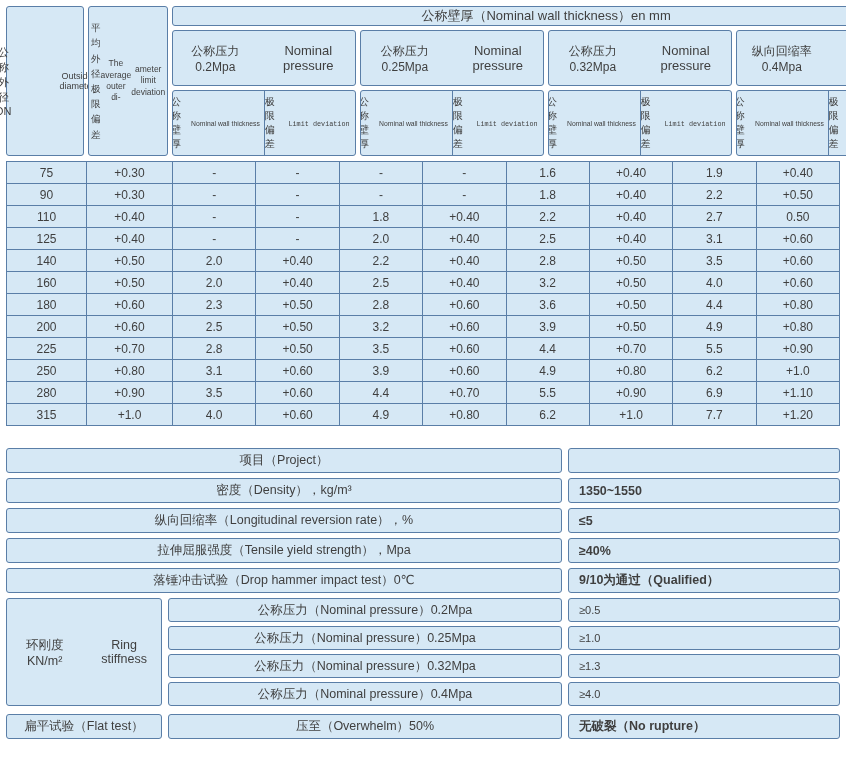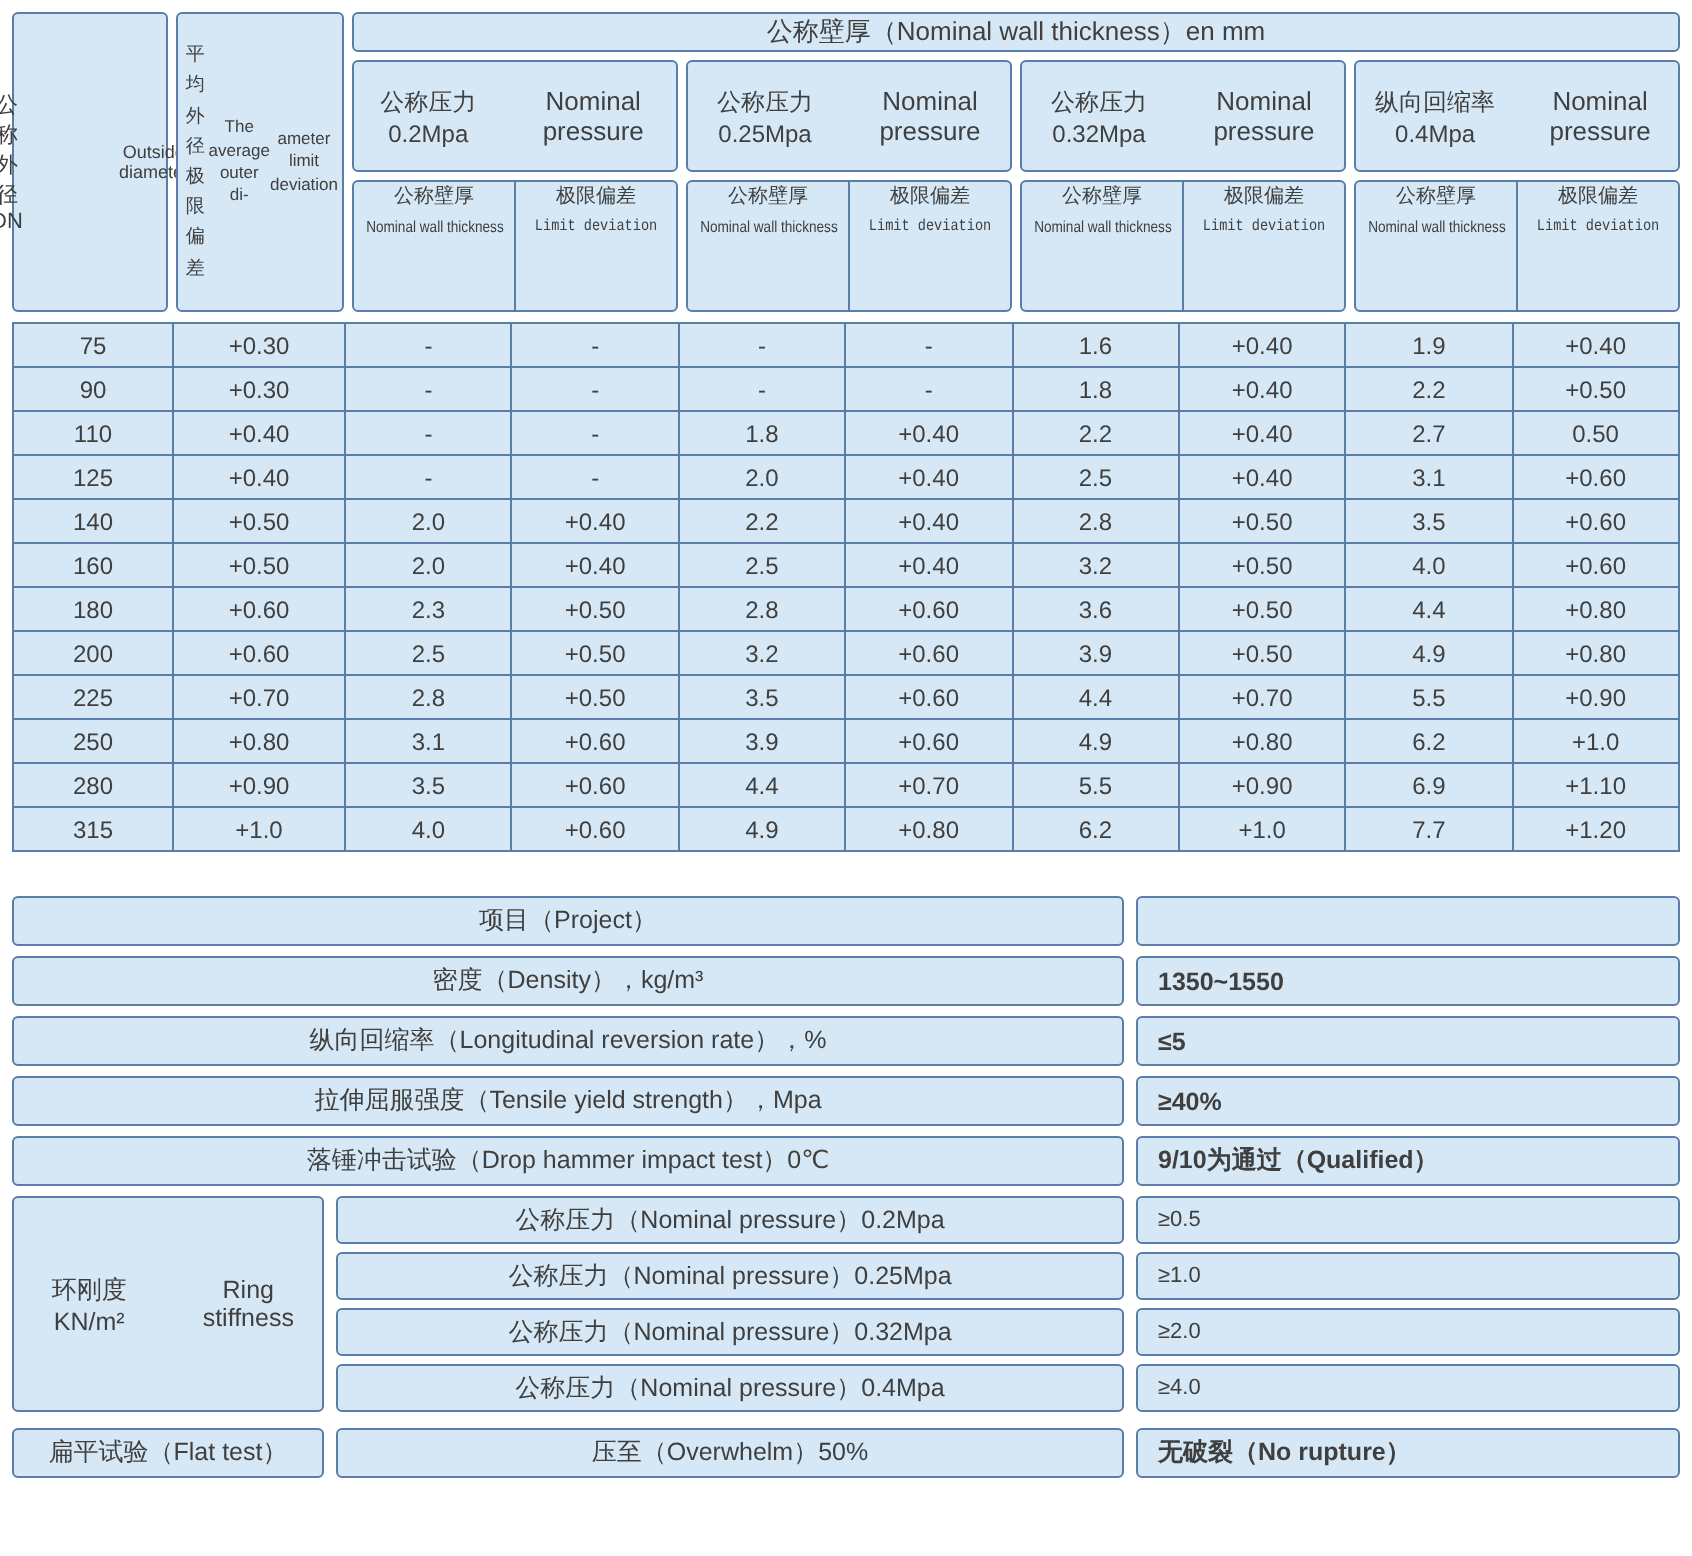--- a/index.html
+++ b/index.html
@@ -27,21 +27,21 @@
   .col2 { width:84px; font-size:9.5px; line-height:1.6; padding:2px; }
   .col2 .s2 { font-size:8.5px; line-height:1.35; }
   .t1-right { flex:1; display:flex; flex-direction:column; gap:4px; }
   .span-h { height:20px; font-size:13px; flex-direction:row; }
   .press-row { display:flex; gap:4px; height:56px; }
   .press { flex:1; gap:4px; }
   .press-zh { font-size:12px; }
   .press-en { font-size:13px; }
   .sub-row { display:flex; gap:4px; flex:1; }
   .sub-group { flex:1; display:flex; background:var(--fill); border:1px solid var(--border); border-radius:3px; }
-  .sub-cell { flex:1; display:flex; flex-direction:column; align-items:center; gap:4px; overflow:hidden; }
+  .sub-cell { flex:1; display:flex; flex-direction:row; align-items:center; justify-content:center; gap:4px; overflow:hidden; }
   .sub-cell + .sub-cell { border-left:1px solid var(--border);font-family:Liberation Mono, monospace; }
   .sub-zh { font-size:10px; }
   .sub-en { font-size:8px; white-space:nowrap; transform:scaleX(0.85); }
 
   .t1-data { width:100%; border-collapse:collapse; margin-top:5px; table-layout:fixed; }
   .t1-data td {
     border:1px solid var(--border);
     background:var(--fill);
     height:22px; text-align:center; vertical-align:middle;
     font-size:12px;
@@ -354,21 +354,21 @@
         <div class="ring-row">
           <div class="box ring-mid">公称压力（Nominal pressure）0.2Mpa</div>
           <div class="box ring-val">≥0.5</div>
         </div>
         <div class="ring-row">
           <div class="box ring-mid">公称压力（Nominal pressure）0.25Mpa</div>
           <div class="box ring-val">≥1.0</div>
         </div>
         <div class="ring-row">
           <div class="box ring-mid">公称压力（Nominal pressure）0.32Mpa</div>
-          <div class="box ring-val">≥2.0</div>
+          <div class="box ring-val">≥1.3</div>
         </div>
         <div class="ring-row">
           <div class="box ring-mid">公称压力（Nominal pressure）0.4Mpa</div>
           <div class="box ring-val">≥4.0</div>
         </div>
       </div>
     </div>
 
     <div class="t2-row">
       <div class="box flat-label">扁平试验（Flat test）</div>

